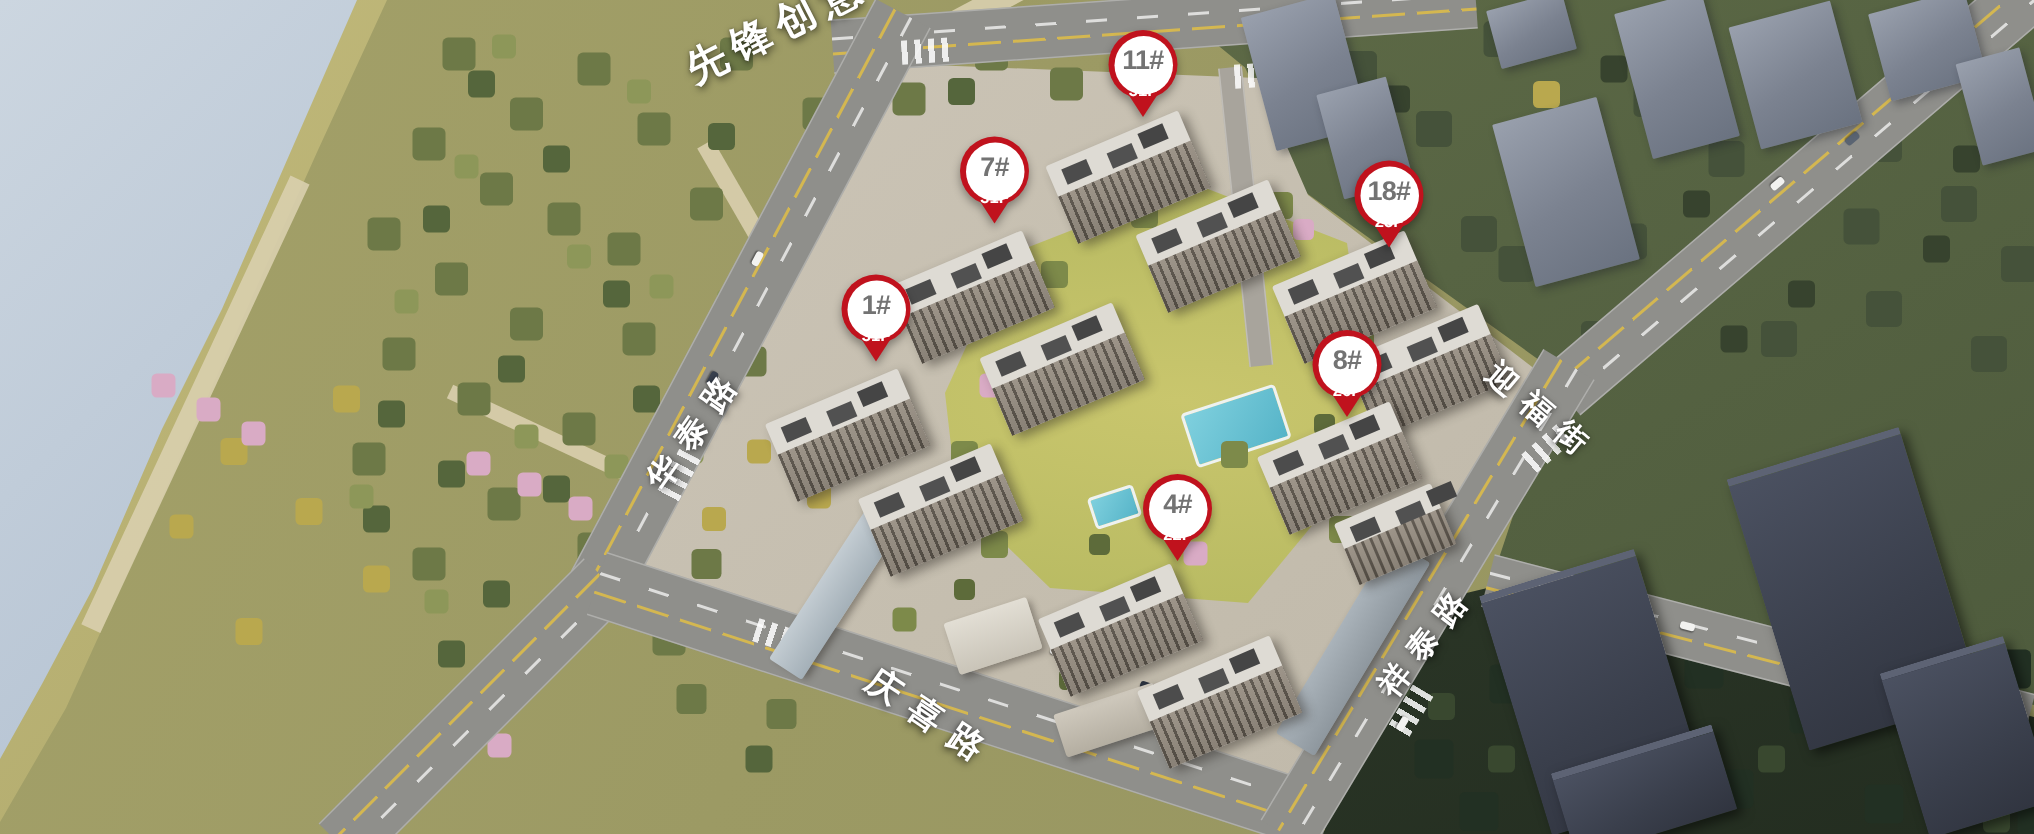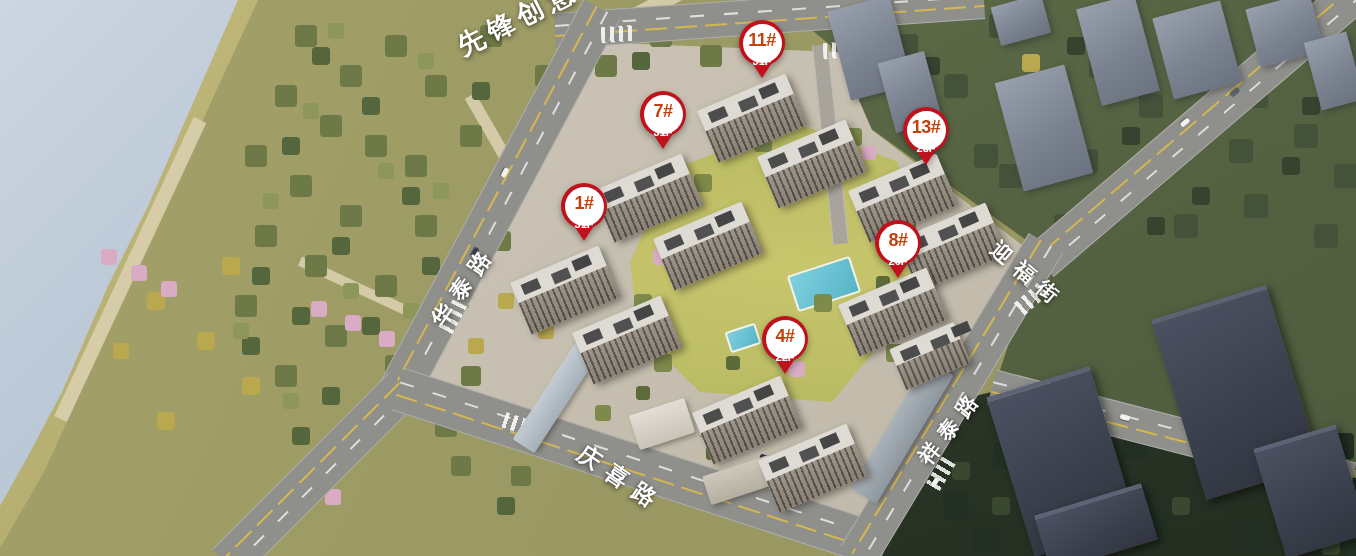--- a/index.html
+++ b/index.html
@@ -67,21 +67,21 @@
   .road-label{position:absolute;color:#ffffff;font-weight:700;white-space:nowrap;
     text-shadow:0 2px 5px rgba(0,0,0,.55),0 0 2px rgba(0,0,0,.35);z-index:20;}
   
   .pin{position:absolute;width:46px;height:60px;z-index:30;cursor:pointer;
     filter:drop-shadow(0 3px 3px rgba(0,0,0,.35));}
   .pin-head{position:absolute;left:0;top:0;width:46px;height:46px;border-radius:50%;background:#c0121d;}
   .pin-tail{position:absolute;left:50%;top:38px;margin-left:-13px;width:0;height:0;
     border-left:13px solid transparent;border-right:13px solid transparent;border-top:20px solid #c0121d;}
   .pin-disc{position:absolute;left:3.5px;top:3.5px;width:39px;height:39px;border-radius:50%;background:#ffffff;
     display:flex;align-items:center;justify-content:center;}
-  .pin-num{font-size:18px;font-weight:800;color:#c2410c;letter-spacing:-.5px;line-height:1;padding-bottom:7px;}
+  .pin-num{font-size:18px;font-weight:800;color:#737373;letter-spacing:-.5px;line-height:1;padding-bottom:7px;}
   .pin-floor{position:absolute;left:0;top:36px;width:100%;text-align:center;
     font-size:11px;font-weight:700;color:#ffffff;line-height:1;}
 </style>
 </head>
 <body>
 
 <div class="scene">
 
   <div class="layer zone-ne" style="z-index:1"></div>
   <div class="layer zone-se" style="z-index:1"></div>
@@ -219,17 +219,17 @@
       <div class="pin-disc">
         <span class="pin-num">11#</span>
       </div>
       <div class="pin-floor">31F</div>
     </div>
 
     <div class="pin" style="left: 903px; top: 107px;">
       <div class="pin-head"></div>
       <div class="pin-tail"></div>
       <div class="pin-disc">
-        <span class="pin-num">13#</span>
+        <span class="pin-num">18#</span>
       </div>
       <div class="pin-floor">28F</div>
     </div>
   </div>
 
 </body></html>

